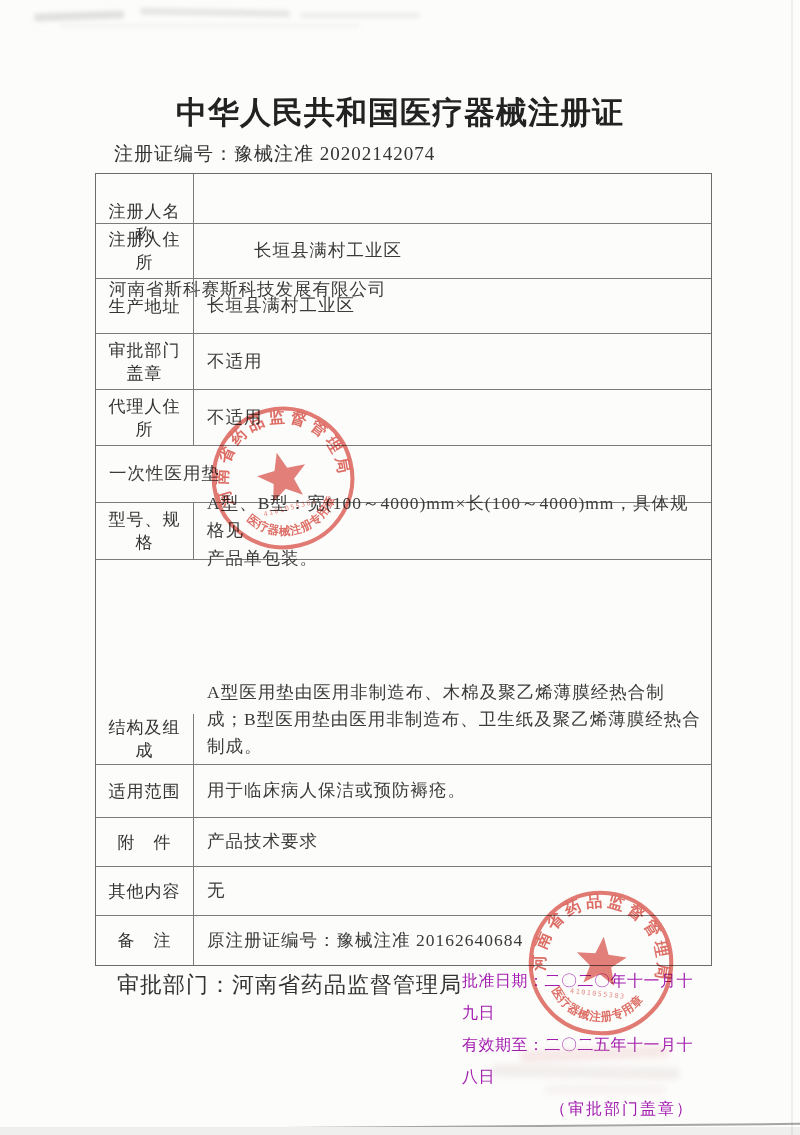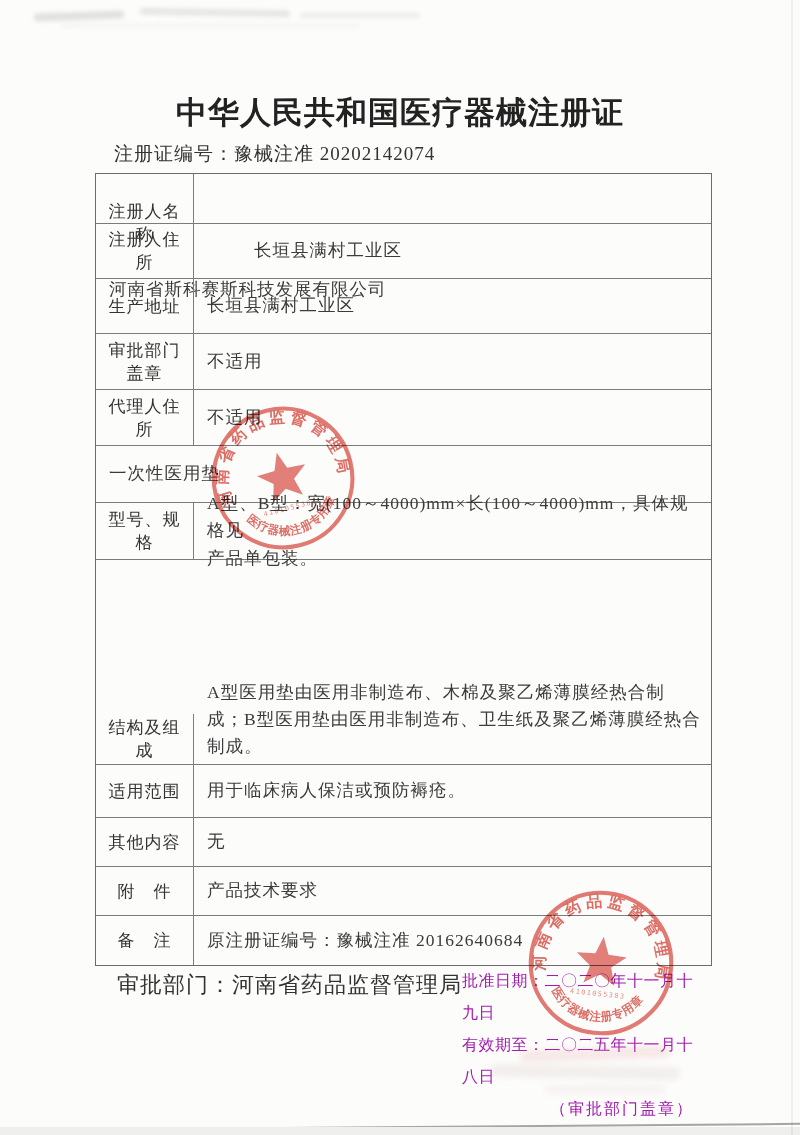--- a/index.html
+++ b/index.html
@@ -149,26 +149,26 @@
       </div>
       <div class="t-row" style="height: 205px; align-items: flex-end;">
         <div class="t-label">结构及组成</div>
         <div class="t-value">A型医用垫由医用非制造布、木棉及聚乙烯薄膜经热合制成；B型医用垫由医用非制造布、卫生纸及聚乙烯薄膜经热合制成。</div>
       </div>
       <div class="t-row" style="height: 53px; justify-content: center;">
         <div class="t-label">适用范围</div>
         <div class="t-value">用于临床病人保洁或预防褥疮。</div>
       </div>
       <div class="t-row" style="height: 49px;">
+        <div class="t-label">附　件</div>
+        <div class="t-value">产品技术要求</div>
+      </div>
+      <div class="t-row" style="height: 49px;">
         <div class="t-label">其他内容</div>
         <div class="t-value">无</div>
-      </div>
-      <div class="t-row" style="height: 49px;">
-        <div class="t-label">附　件</div>
-        <div class="t-value">产品技术要求</div>
       </div>
       <div class="t-row" style="height: 49px;">
         <div class="t-label">备　注</div>
         <div class="t-value">原注册证编号：豫械注准 20162640684</div>
       </div>
     </div>
 
   <div class="footer-dept">审批部门：河南省药品监督管理局</div>
   <div class="footer-right">
     <div>批准日期：二〇二〇年十一月十九日</div>

